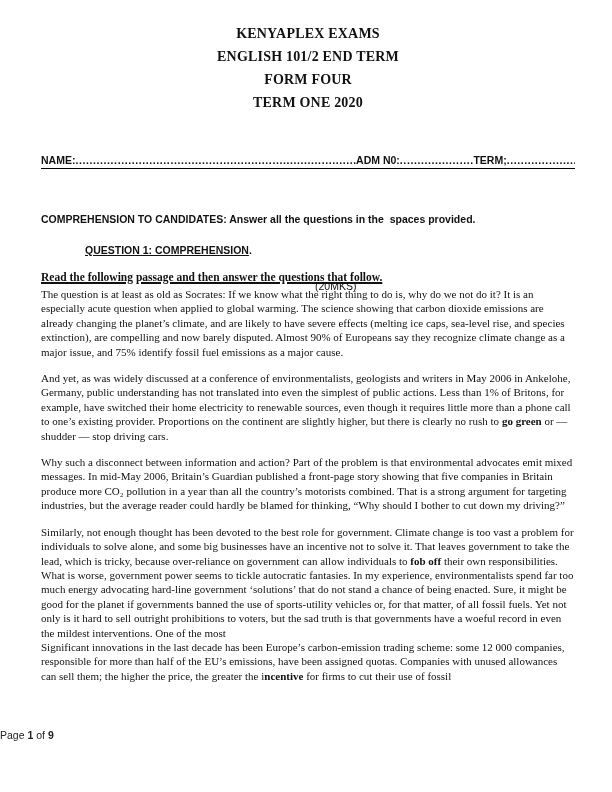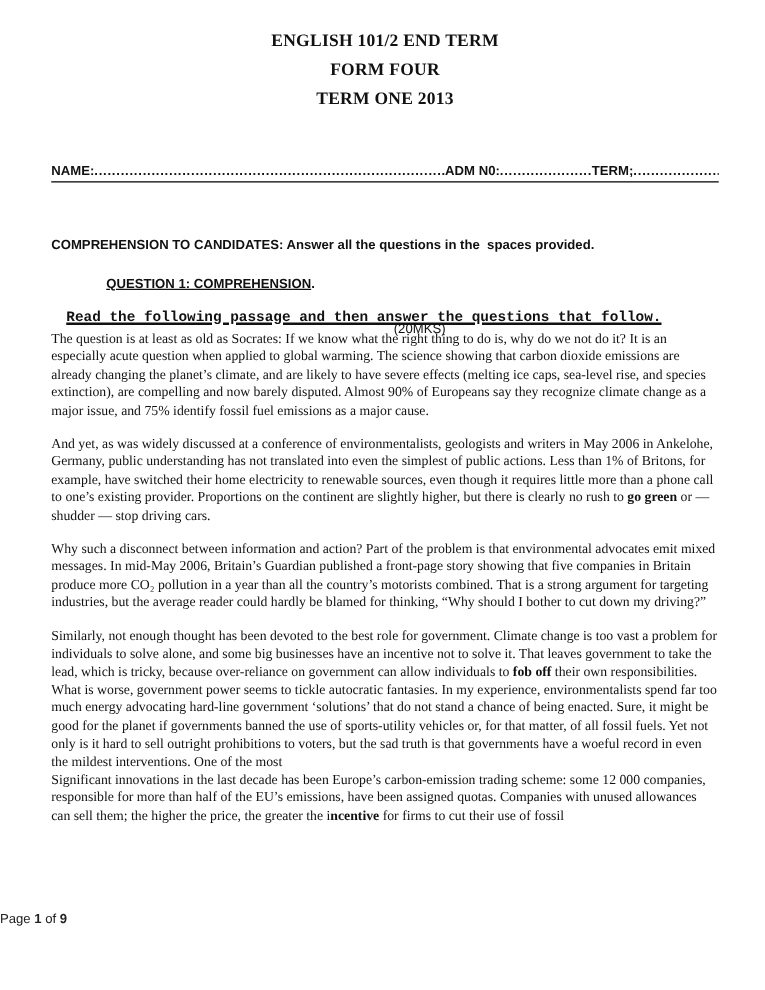--- a/index.html
+++ b/index.html
@@ -74,27 +74,26 @@
   .q-suffix { font-weight: bold; }
   .q-marks {
     position: absolute;
     left: 274px;
     top: 0;
     font-weight: normal;
     margin-top: 36px;
   }
   .passage-heading {
     margin-top: 13px;
-    font-family: Liberation Mono, monospace;
+    font-family: Liberation Serif, serif;
     font-weight: bold;
     font-size: 11.5px;
     line-height: 15px;
     text-decoration: underline;
     text-decoration-thickness: 1.5px;
-    margin-left: 12px;
   }
   .passage {
     margin-top: 2px;
     font-family: Liberation Serif, serif;
     font-size: 11px;
     line-height: 14.4px;
   }
   .passage-p { margin: 0; }
   .passage-p.gap { margin-top: 12px; }
   .b { font-weight: bold; }
@@ -109,23 +108,24 @@
     line-height: 13px;
     color: #222;
   }
 </style>
 </head>
 <body>
 
 <div class="page">
 
   <header>
+    <div class="title-line">KENYAPLEX EXAMS</div>
     <div class="title-line">ENGLISH 101/2 END TERM</div>
     <div class="title-line">FORM FOUR</div>
-    <div class="title-line">TERM ONE 2013</div>
+    <div class="title-line">TERM ONE 2020</div>
   </header>
 
   <div class="name-line">
     <span class="nl-label">NAME:</span>
     <span class="dots dots-name">........................................................................................................................................</span>
     <span class="nl-label">ADM N0:</span>
     <span class="dots dots-adm">....................................</span>
     <span class="nl-label">TERM;</span>
     <span class="dots dots-class">....................................</span>
   </div>

